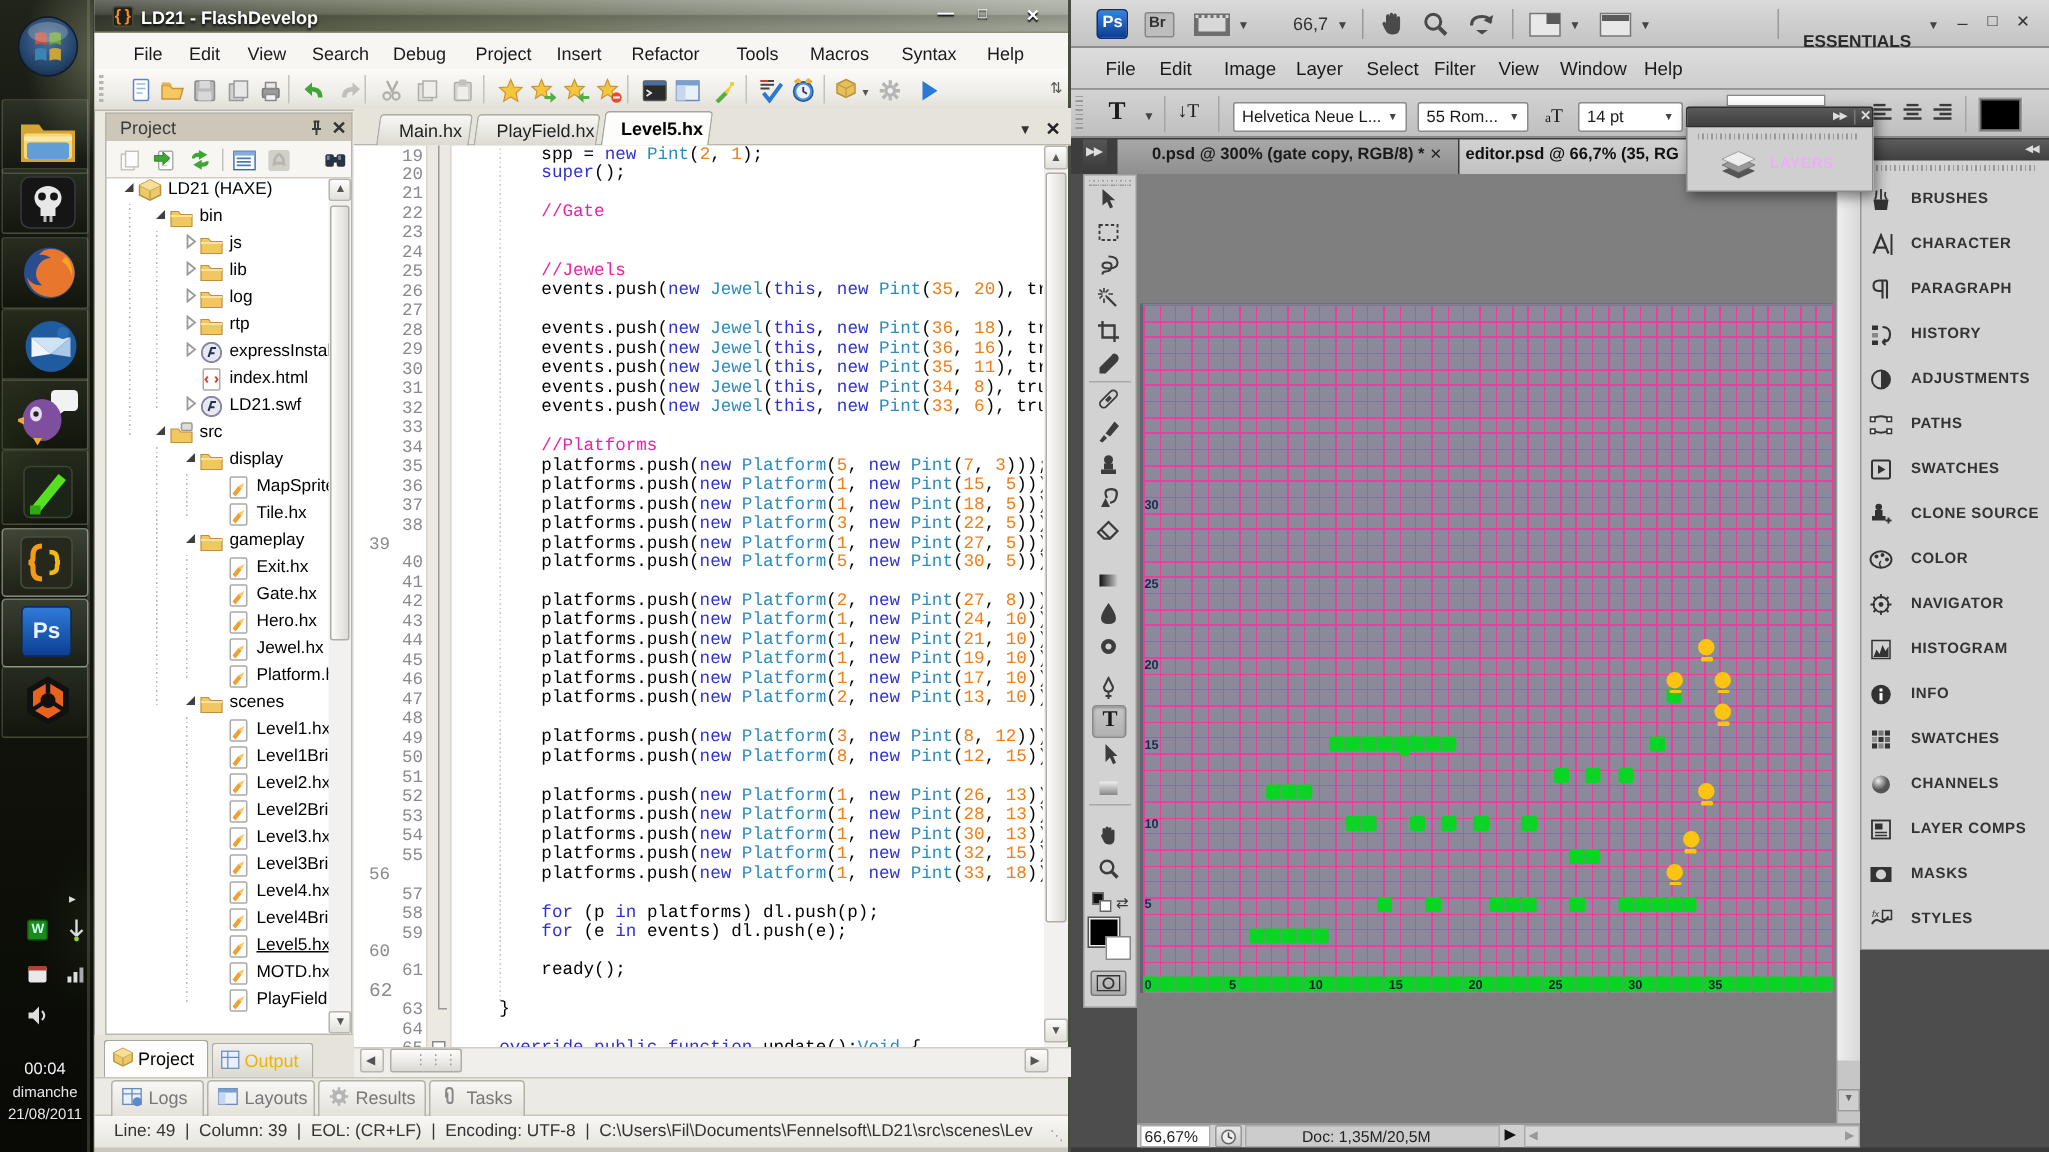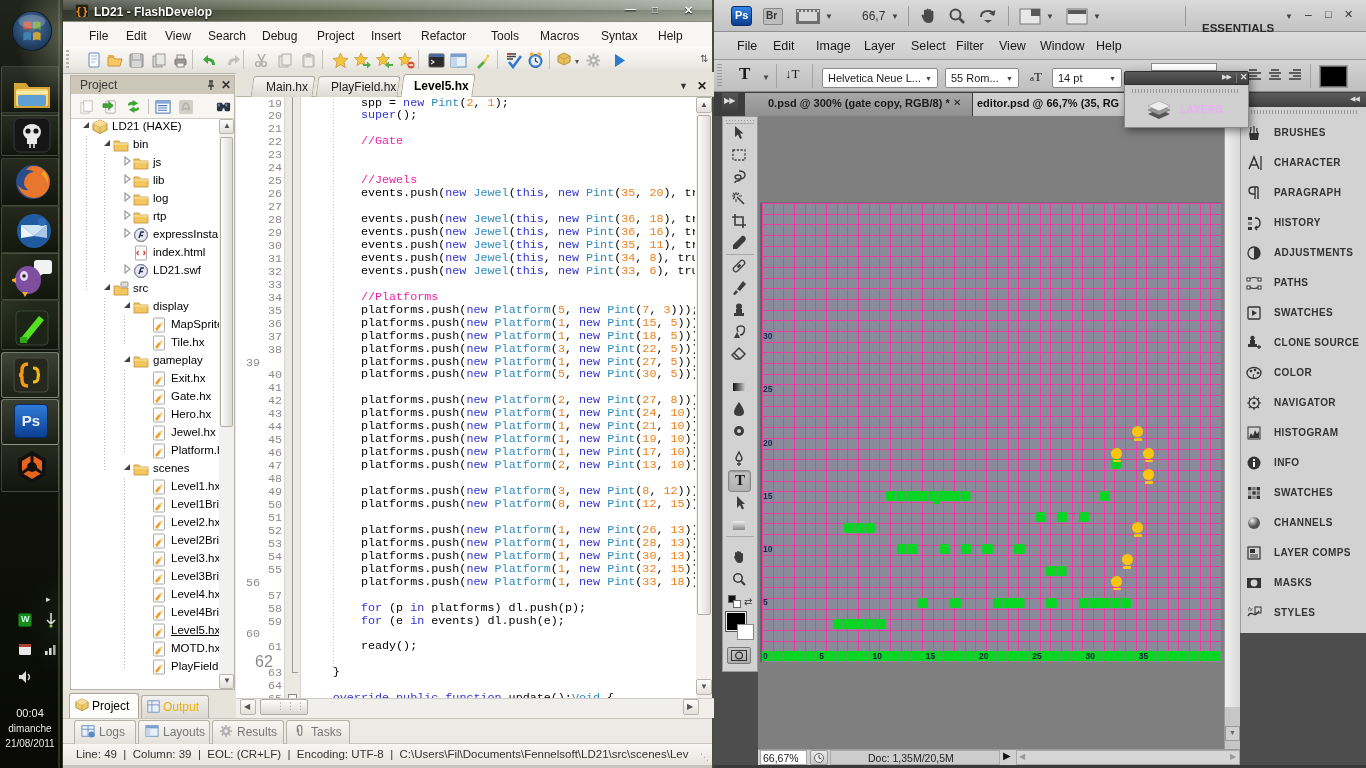--- a/index.html
+++ b/index.html
@@ -560,21 +560,21 @@
       <div class="tx" style="left:246px;top:523.8499999999999px;width:36px;text-align:right;font-family:'Liberation Mono',monospace;font-size:11.7px;color:#8a8a8a">52</div>
       <div class="tx" style="left:246px;top:536.8px;width:36px;text-align:right;font-family:'Liberation Mono',monospace;font-size:11.7px;color:#8a8a8a">53</div>
       <div class="tx" style="left:246px;top:549.75px;width:36px;text-align:right;font-family:'Liberation Mono',monospace;font-size:11.7px;color:#8a8a8a">54</div>
       <div class="tx" style="left:246px;top:562.7px;width:36px;text-align:right;font-family:'Liberation Mono',monospace;font-size:11.7px;color:#8a8a8a">55</div>
       <div class="tx" style="left:246px;top:575.65px;width:36px;text-align:left;font-family:'Liberation Mono',monospace;font-size:11.7px;color:#8a8a8a">56</div>
       <div class="tx" style="left:246px;top:588.5999999999999px;width:36px;text-align:right;font-family:'Liberation Mono',monospace;font-size:11.7px;color:#8a8a8a">57</div>
       <div class="tx" style="left:246px;top:601.55px;width:36px;text-align:right;font-family:'Liberation Mono',monospace;font-size:11.7px;color:#8a8a8a">58</div>
       <div class="tx" style="left:246px;top:614.5px;width:36px;text-align:right;font-family:'Liberation Mono',monospace;font-size:11.7px;color:#8a8a8a">59</div>
       <div class="tx" style="left:246px;top:627.4499999999999px;width:36px;text-align:left;font-family:'Liberation Mono',monospace;font-size:11.7px;color:#8a8a8a">60</div>
       <div class="tx" style="left:246px;top:640.4px;width:36px;text-align:right;font-family:'Liberation Mono',monospace;font-size:11.7px;color:#8a8a8a">61</div>
-      <div class="tx" style="left:246px;top:653.35px;width:36px;text-align:center;font-family:Liberation Sans, sans-serif;font-size:16px;color:#8a8a8a">62</div>
+      <div class="tx" style="left:246px;top:653.35px;width:36px;text-align:left;font-family:Liberation Mono, monospace;font-size:13px;color:#8a8a8a">62</div>
       <div class="tx" style="left:246px;top:666.3px;width:36px;text-align:right;font-family:'Liberation Mono',monospace;font-size:11.7px;color:#8a8a8a">63</div>
       <div class="tx" style="left:246px;top:679.25px;width:36px;text-align:right;font-family:'Liberation Mono',monospace;font-size:11.7px;color:#8a8a8a">64</div>
       <div class="tx" style="left:246px;top:692.1999999999999px;width:36px;text-align:right;font-family:'Liberation Mono',monospace;font-size:11.7px;color:#8a8a8a">65</div>
     </div>
   </div>
 <div class="ab" style="left:292px;top:97px;width:1px;height:575px;background:#9a9a9a"></div>
 <div class="ab" style="left:292px;top:672px;width:6px;height:1px;background:#9a9a9a"></div>
 <div class="ab" style="left:288px;top:694px;width:9px;height:9px;border:1px solid #888;background:#fff"></div>
 <div id="code" class="ab" style="left:302px;top:97px;width:393px;height:602px;overflow:hidden">
     <div class="ab" style="left:-302px;top:-97px;width:1366px;height:768px">

